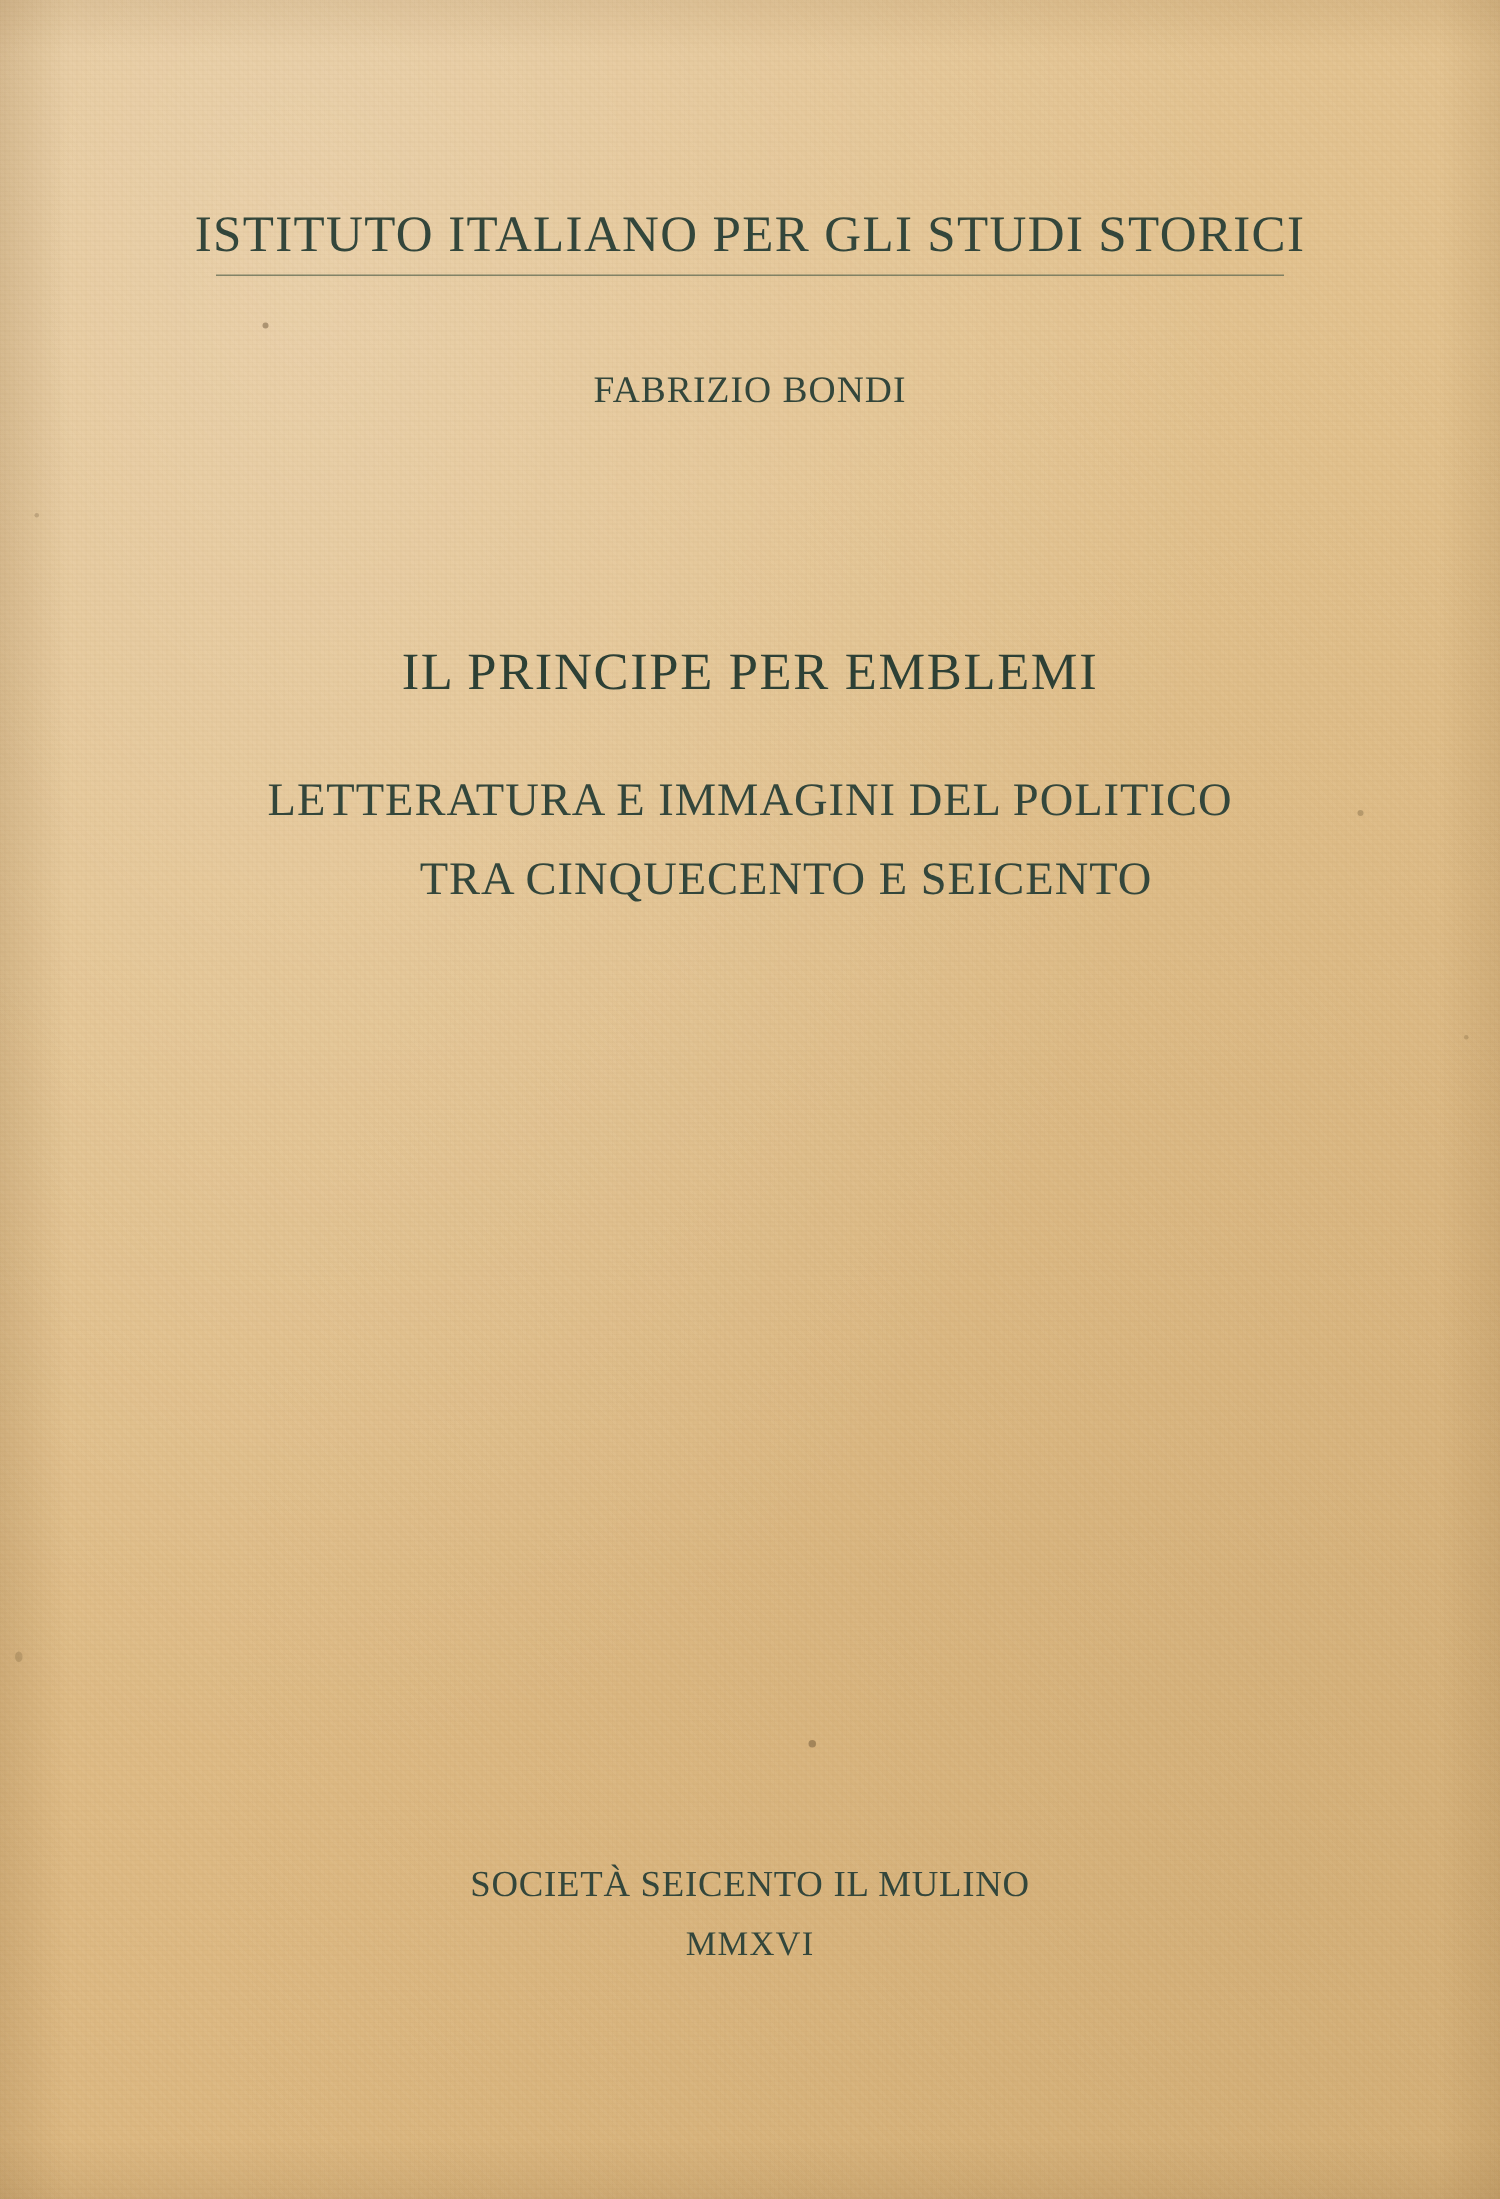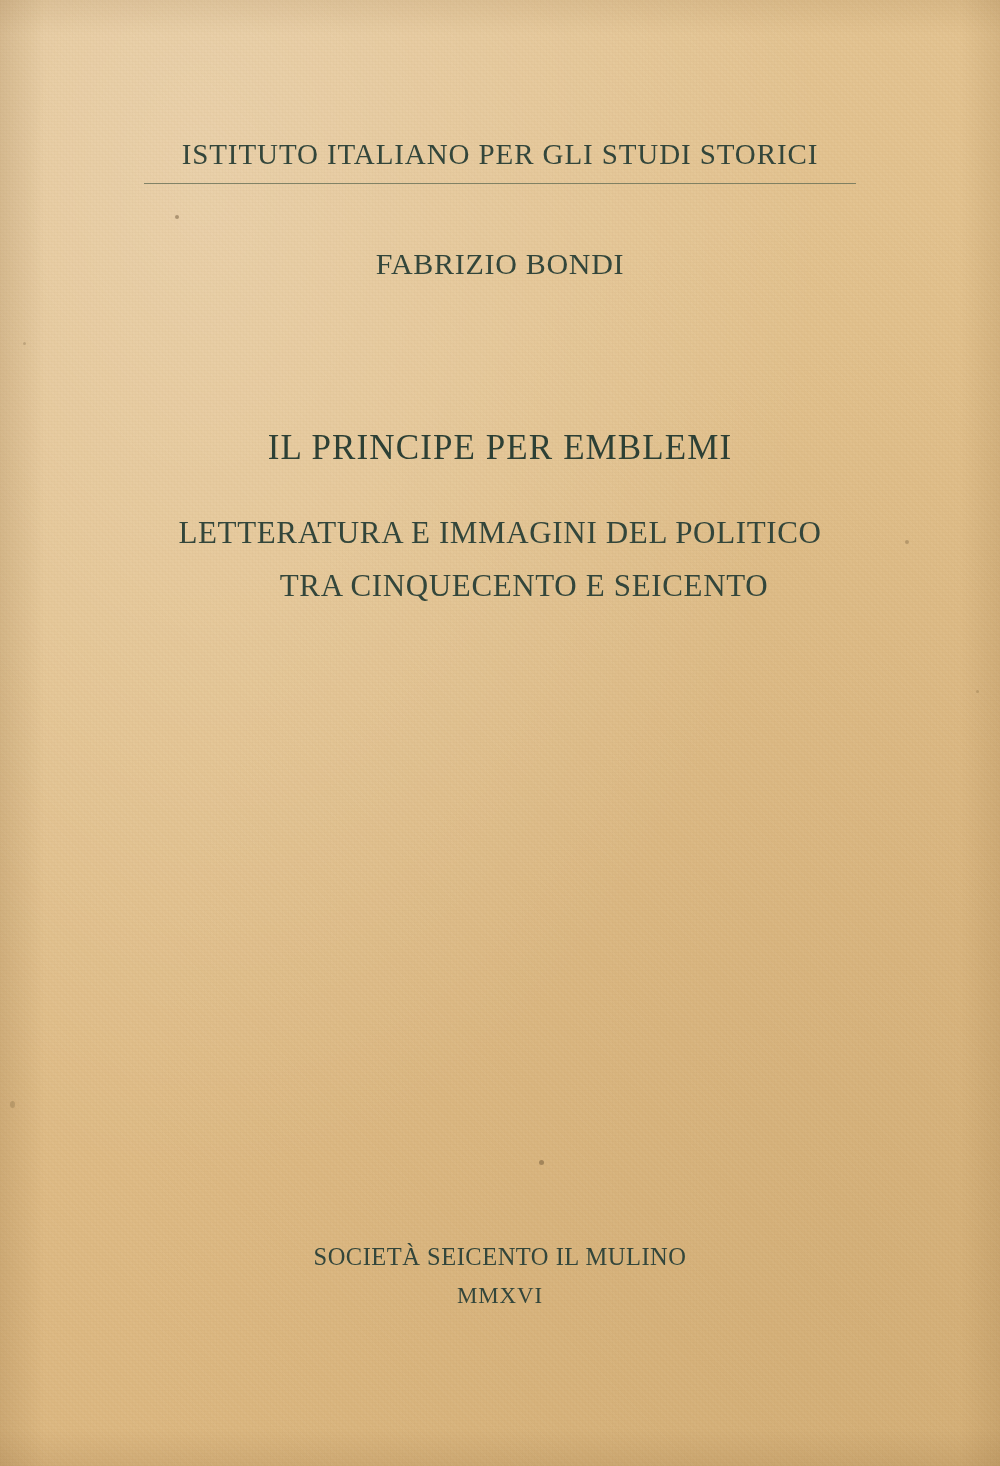--- a/index.html
+++ b/index.html
@@ -50,41 +50,41 @@
     height: 100%;
     z-index: 3;
   }
 
   .publisher-line {
     position: absolute;
     top: 138px;
     left: 0;
     width: 100%;
     text-align: center;
-    font-size: 29px;
+    font-size: 34px;
     letter-spacing: 0.9px;
     color: #33463b;
     font-family: "Liberation Serif", serif;
   }
   .rule {
     position: absolute;
     top: 183px;
     left: 144px;
     width: 712px;
     height: 1px;
     background: #5f6a52;
     opacity: 0.75;
   }
   .author {
     position: absolute;
     top: 247px;
     left: 0;
     width: 100%;
     text-align: center;
-    font-size: 30px;
+    font-size: 25px;
     letter-spacing: 0.7px;
     color: #33463b;
   }
   .title {
     position: absolute;
     top: 428px;
     left: 0;
     width: 100%;
     text-align: center;
     font-size: 35px;

